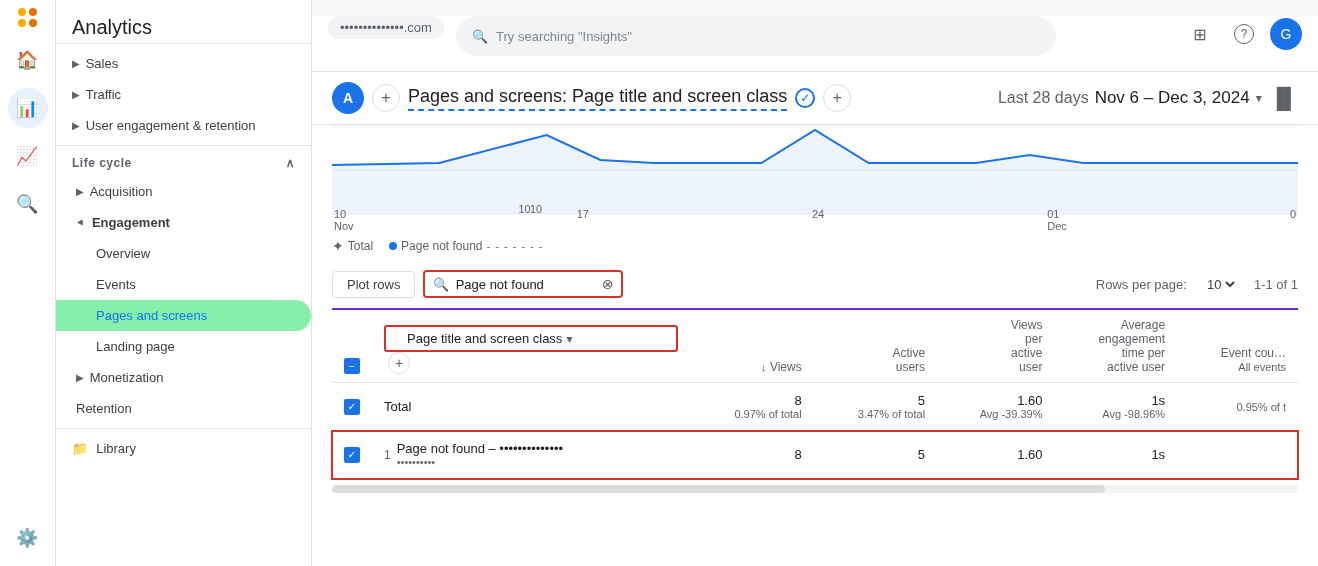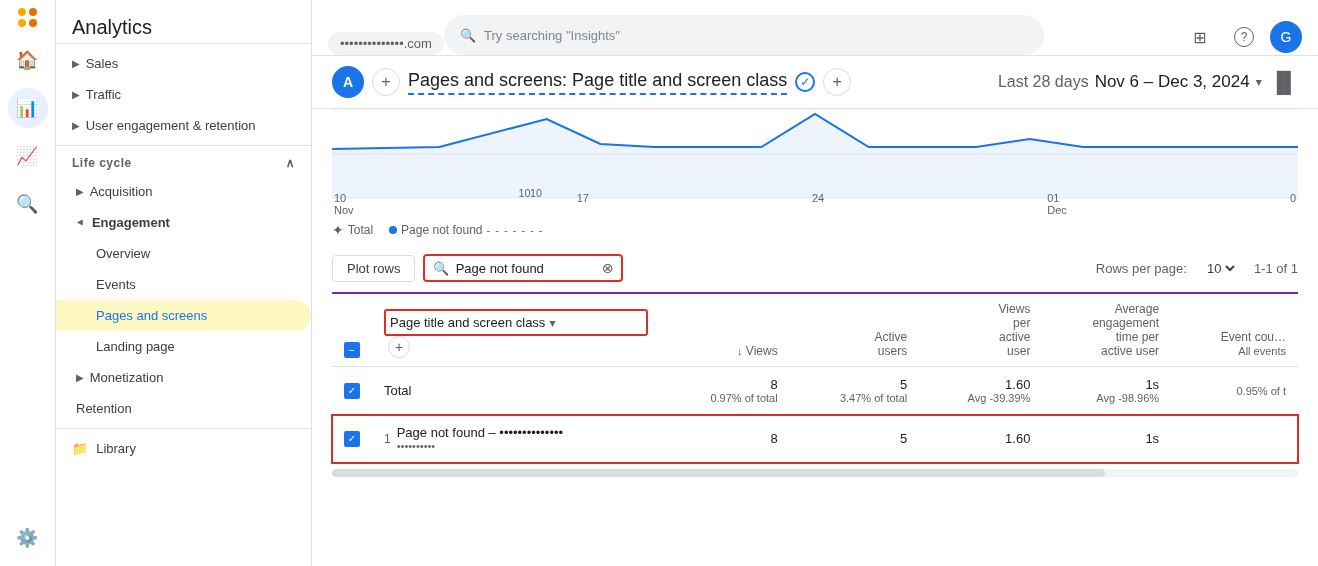--- a/index.html
+++ b/index.html
@@ -52,21 +52,21 @@
     .nav-section-header .chevron { font-size: 10px; color: #5f6368; }
     .nav-item {
       font-size: 13px;
       color: #3c4043;
       padding: 8px 16px 8px 28px;
       cursor: pointer;
       display: flex;
       align-items: center;
       gap: 6px;
     }
-    .nav-item.active { background: #fef9c3; color: #1a73e8; border-radius: 0 20px 20px 0; font-weight: 500; }
+    .nav-item.active { background: #86efac; color: #1a73e8; border-radius: 0 20px 20px 0; font-weight: 500; }
     .nav-item.sub { padding-left: 40px; }
     .lifecycle-header {
       display: flex;
       align-items: center;
       justify-content: space-between;
       padding: 6px 16px;
       font-size: 12px;
       color: #5f6368;
       font-weight: 600;
       letter-spacing: 0.5px;
@@ -86,23 +86,25 @@
       flex-direction: column;
       overflow: hidden;
     }
 
     
     .topbar {
       height: 56px;
       background: #fff;
       border-bottom: 1px solid #e0e0e0;
       display: flex;
-      align-items: flex-end;
+      align-items: flex-start;
       padding: 0 16px;
+      gap: 12px;
       flex-shrink: 0;
+      margin-top: 16px;
     }
     .logo-dots {
       display: grid; grid-template-columns: 1fr 1fr; gap: 2px;
       width: 20px; height: 20px;
     }
     .logo-dot { width: 8px; height: 8px; border-radius: 50%; }
     .account-pill {
       background: #f1f3f4;
       border-radius: 20px;
       padding: 4px 12px;
@@ -287,21 +289,21 @@
       color: #202124;
       text-align: right;
       vertical-align: middle;
     }
     .data-table td.left { text-align: left; }
 
     .col-header-group {
       display: flex; align-items: center; gap: 4px;
       border: 2px solid #d93025;
       border-radius: 3px;
-      padding: 4px 4px;
+      padding: 4px 21px;
       cursor: pointer;
     }
     .col-header-group span { font-size: 13px; color: #202124; }
 
     .checkbox {
       width: 16px; height: 16px;
       background: #1a73e8;
       border-radius: 2px;
       display: flex; align-items: center; justify-content: center;
       color: white; font-size: 10px;

